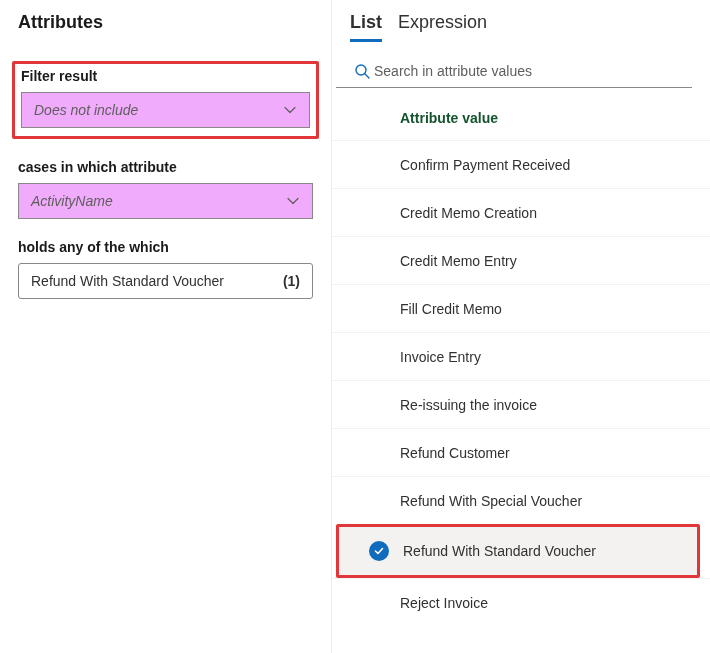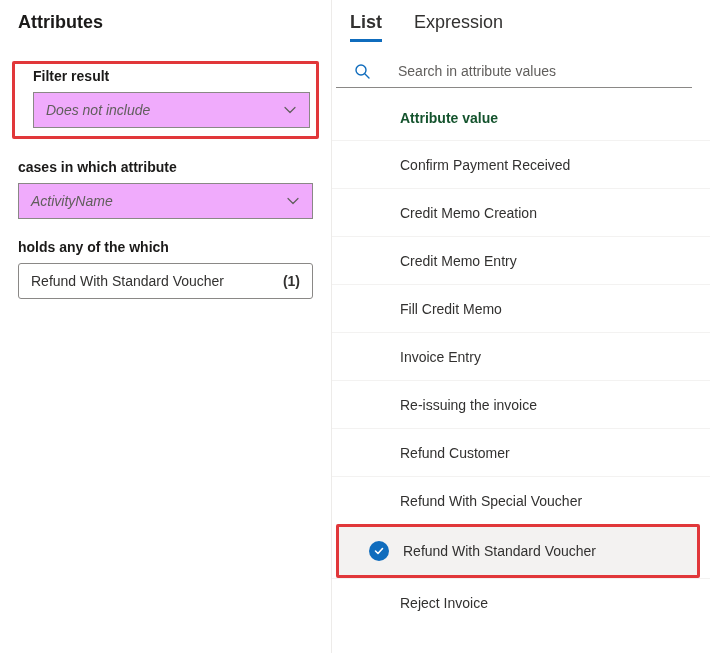--- a/index.html
+++ b/index.html
@@ -66,49 +66,49 @@
       display: flex;
       align-items: center;
       justify-content: space-between;
       cursor: pointer;
       color: #323130;
     }
     .values-count { font-weight: 600; }
     .highlight-box {
       border: 3px solid #e1373a;
       border-radius: 2px;
-      padding: 4px 6px 8px 18px;
+      padding: 4px 6px 8px 6px;
       margin-left: -6px;
       margin-right: -6px;
     }
     .highlight-box .field-label { margin-left: 0; }
 
     
     .tabs {
       display: flex;
-      gap: 32px;
+      gap: 16px;
       padding: 0 18px 0 18px;
       border-bottom: 1px solid transparent;
     }
     .tab {
       font-size: 18px;
       font-weight: 400;
       color: #323130;
       padding-bottom: 6px;
       cursor: pointer;
       border-bottom: 3px solid transparent;
     }
     .tab.active {
       font-weight: 600;
       border-bottom-color: #0f6cbd;
     }
     .search-row {
       display: flex;
       align-items: center;
-      gap: 28px;
+      gap: 4px;
       padding: 20px 18px 8px 18px;
       border-bottom: 1px solid #8a8886;
       margin: 0 18px 0 4px;
     }
     .search-row input {
       border: none;
       outline: none;
       flex: 1;
       font-size: 14px;
       color: #323130;

